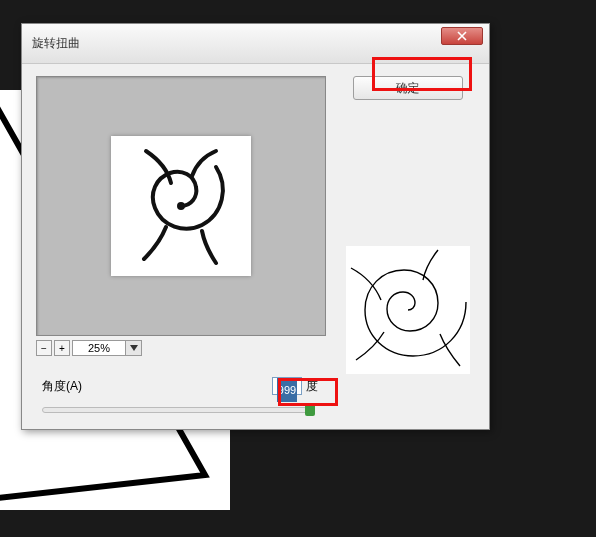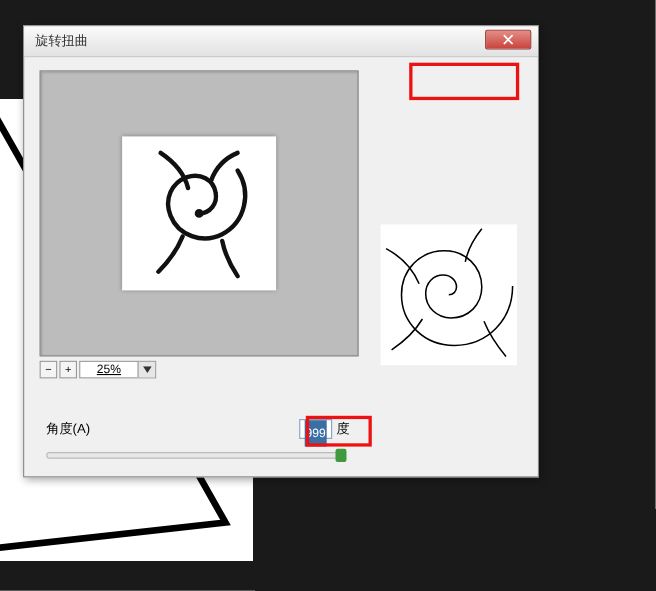--- a/index.html
+++ b/index.html
@@ -29,21 +29,21 @@
     .dialog {
       position: absolute;
       left: 21px;
       top: 23px;
       width: 469px;
       background: #f0f0f0;
       border: 1px solid #888;
       box-shadow: 2px 2px 8px rgba(0,0,0,0.4);
     }
     .titlebar {
-      height: 28px;
+      height: 40px;
       background: linear-gradient(#fafafa, #e2e2e2);
       border-bottom: 1px solid #c8c8c8;
       display: flex;
       align-items: center;
       padding-left: 10px;
       position: relative;
     }
     .titlebar-title { color: #333; }
     .close-btn {
       position: absolute;
@@ -107,36 +107,35 @@
       height: 16px;
       border: 1px solid #999;
       background: #fff;
       display: flex;
       align-items: center;
       width: 70px;
     }
     .zoom-value {
       flex: 1;
       text-align: center;
-      text-decoration: underline;
       font-size: 11px;
     }
     .zoom-arrow {
       width: 16px;
       height: 14px;
       background: #e6e6e6;
       border-left: 1px solid #999;
       display: flex;
       align-items: center;
       justify-content: center;
     }
     .angle-row {
       display: flex;
       align-items: center;
-      margin-top: 34px;
+      margin-top: 18px;
       height: 22px;
     }
     .angle-label { flex: 0 0 auto; color: #000; margin-left: 6px; }
     .angle-spacer { flex: 1; }
     .angle-input {
       width: 30px;
       height: 18px;
       border: 1px solid #7a9fc4;
       background: #fff;
       text-align: center;
@@ -262,20 +261,21 @@
         </div>
         <span class="angle-unit">度</span>
       </div>
 
       <div class="slider-track">
         <div class="slider-thumb"></div>
       </div>
     </div>
 
     <div class="right-col">
+      <div class="action-btn">确定</div>
 
       <div class="result-preview">
         <svg width="120" height="124" viewBox="0 0 120 124">
           <g fill="none" stroke="#000" stroke-width="1.4">
             <path d="M60 62 
                      C 64 62 67 59 67 55
                      C 67 49 62 44 55 44
                      C 46 44 39 51 39 61
                      C 39 73 49 83 62 83
                      C 78 83 90 71 90 55

